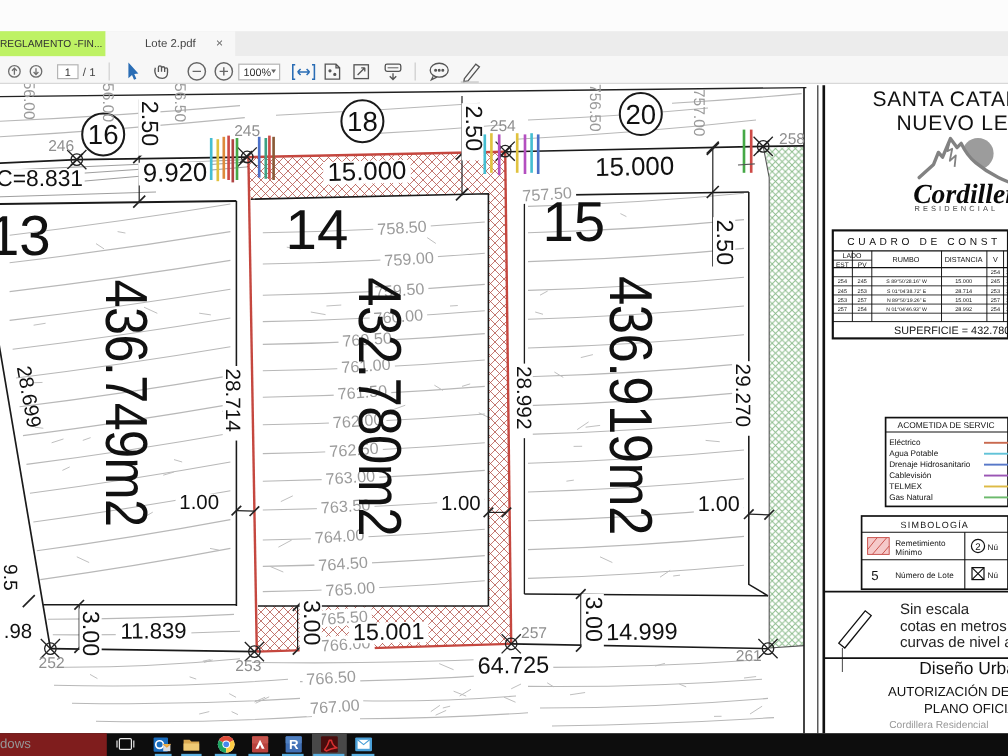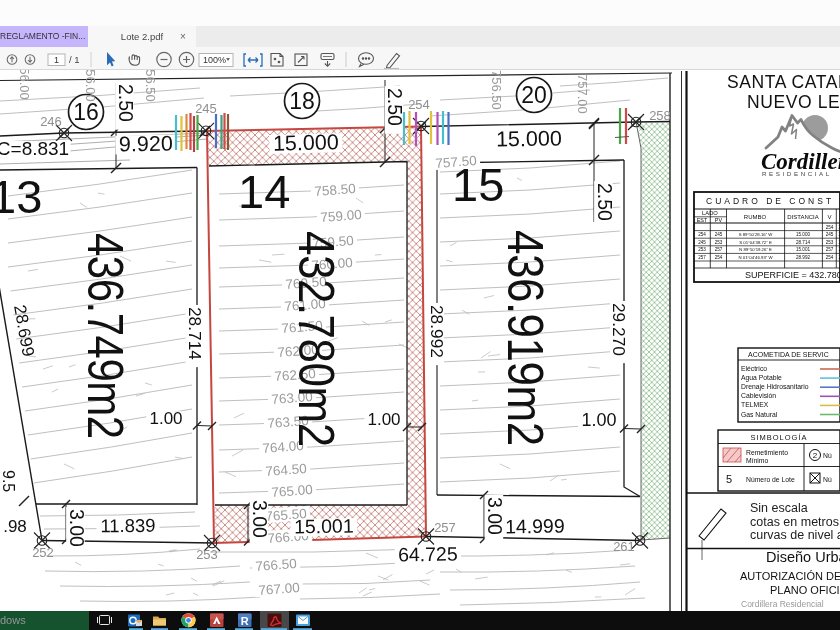--- a/index.html
+++ b/index.html
@@ -554,21 +554,21 @@
 <text x="750" y="539" font-size="12.5" fill="#222">curvas  de  nivel  a</text>
 <path d="M687,548.5 L840,548.5" stroke="#111" stroke-width="1.4"></path>
 <text x="766" y="562" font-size="14.5" fill="#111">Diseño Urban</text>
 <text x="740" y="580" font-size="11" fill="#111">AUTORIZACIÓN DE V</text>
 <text x="770" y="594" font-size="11" fill="#111">PLANO OFICIAL</text>
 <text x="741" y="607" font-size="8.5" fill="#999">Cordillera Residencial</text>
 </svg>
 
 <div class="abs" style="left:0;top:0;width:840px;height:26px;background:#fcfcfc"></div>
 <div class="abs" style="left:0;top:26px;width:840px;height:21px;background:#ececec"></div>
-<div class="abs" style="left:0;top:26px;width:88px;height:21px;background:#c4b5fd;color:#333;font-size:8.5px;line-height:21px;white-space:nowrap;overflow:hidden">REGLAMENTO -FIN...</div>
+<div class="abs" style="left:0;top:26px;width:88px;height:21px;background:#bef264;color:#333;font-size:8.5px;line-height:21px;white-space:nowrap;overflow:hidden">REGLAMENTO -FIN...</div>
 <div class="abs" style="left:88px;top:26px;width:108px;height:21px;background:#f7f7f7;color:#444;font-size:9.5px;line-height:21px;text-align:center">Lote 2.pdf</div>
 <div class="abs" style="left:180px;top:26px;width:14px;height:21px;color:#666;font-size:10px;line-height:21px">×</div>
 <div class="abs" style="left:0;top:47px;width:840px;height:22px;background:#f7f7f7;border-bottom:1px solid #d8d8d8"></div>
 <svg class="abs" style="left:0;top:47px" width="420" height="22" viewBox="0 0 420 22">
  <g stroke="#6e6e6e" fill="none" stroke-width="1.1">
   <circle cx="12" cy="12.5" r="4.8"></circle>
       <path d="M12,15.2 L12,10.2 M10,12 L12,9.8 L14,12"></path>
   <circle cx="30" cy="12.5" r="4.8"></circle>
       <path d="M30,9.8 L30,14.8 M28,13 L30,15.2 L32,13"></path>
  </g>
@@ -607,21 +607,21 @@
   <path d="M361,16.5 L359.5,19.5 L364,17.2"></path>
   <circle cx="363" cy="11.5" r="0.7" fill="#555"></circle>
       <circle cx="366" cy="11.5" r="0.7" fill="#555"></circle>
       <circle cx="369" cy="11.5" r="0.7" fill="#555"></circle>
   <path d="M387,18.5 L396.5,6.5 L399.5,8.8 L390,20.5 L386.5,21 Z"></path>
   <path d="M384,21.5 L399,21.5" stroke="#bbb"></path>
  </g>
 </svg>
 
 <div class="abs" style="left:0;top:611px;width:840px;height:19px;background:#0d0d0d"></div>
-<div class="abs" style="left:0;top:611px;width:89px;height:19px;background:#14532d;color:#969696;font-size:11px;line-height:19px">dows</div>
+<div class="abs" style="left:0;top:611px;width:89px;height:19px;background:#7f1d1d;color:#969696;font-size:11px;line-height:19px">dows</div>
 <svg class="abs" style="left:89px;top:611px" width="240" height="19" viewBox="0 0 240 19">
  <rect x="171" y="0" width="29" height="19" fill="#484848"></rect>
  <g stroke="#e8e8e8" fill="none" stroke-width="1">
   <rect x="10.5" y="4.5" width="10" height="9" rx="1"></rect>
   <path d="M8.5,6 L8.5,12 M22.5,6 L22.5,12"></path>
  </g>
 
  <rect x="39" y="3.5" width="12" height="12" rx="1" fill="#1a6dbe"></rect>
  <circle cx="44" cy="9.5" r="3.2" fill="none" stroke="#fff" stroke-width="1.4"></circle>
  <rect x="47" y="9" width="6" height="6" fill="#d8dce2"></rect>

